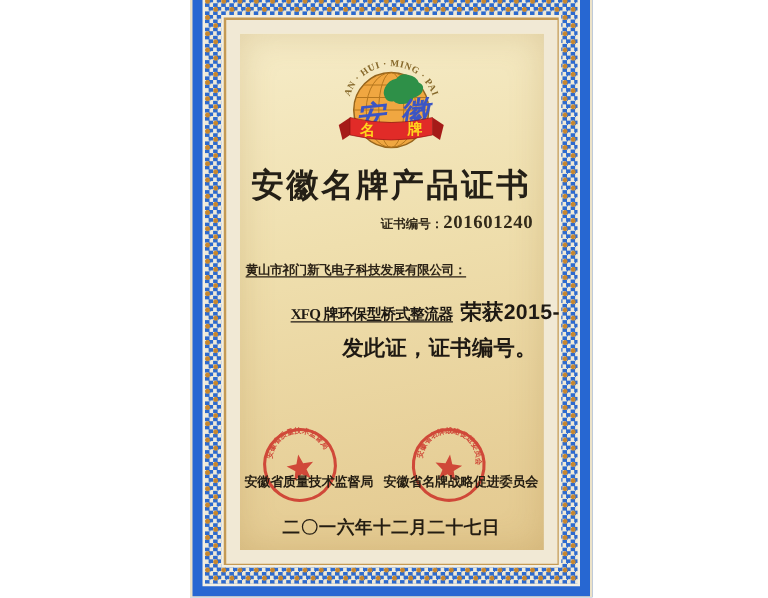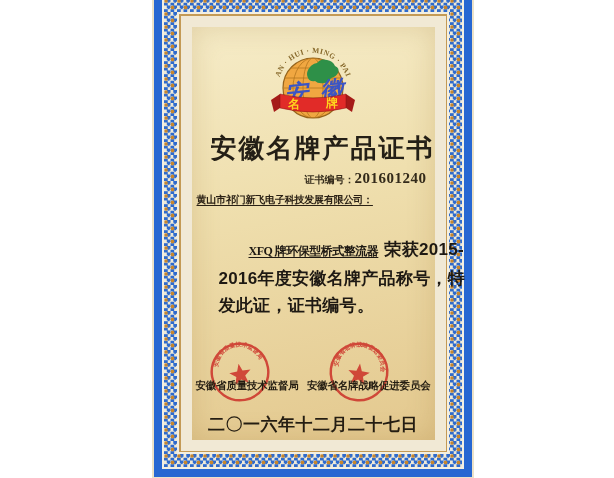--- a/index.html
+++ b/index.html
@@ -30,60 +30,60 @@
   .parchment {
     position:relative; height:100%;
     background:linear-gradient(168deg,#f6ecc8 0%, #efdfae 40%, #e3c88e 100%);
     box-shadow:inset 0 0 28px rgba(150,110,40,.22);
     color:#241e14;
   }
   
   .emblem { position:absolute; top:19px; left:50%; margin-left:-65px; }
   .title {
     position:absolute; top:108px; left:0; width:100%;
-    text-align:right; font-size:26px; font-weight:600;
+    text-align:center; font-size:26px; font-weight:600;
     letter-spacing:2px; line-height:1.1; color:#241f16; white-space:nowrap;
   }
   .certno {
     position:absolute; top:142px; right:8px; white-space:nowrap;
     font-weight:bold; color:#332a1a;
   }
   .certno .lbl { font-size:10px; }
   .certno .val { font-size:15px; letter-spacing:.5px; }
   .company {
-    position:absolute; top:166px; left:5px; white-space:nowrap;
+    position:absolute; top:182px; left:5px; white-space:nowrap;
     font-size:10px; font-weight:bold; letter-spacing:-0.2px;
     text-decoration:underline; text-underline-offset:2px; color:#2a2115;
   }
   .body-text {
-    position:absolute; top:209px; left:27px; right:5px;
+    position:absolute; top:209px; left:11px; right:5px;
     font-family:"Liberation Sans","DejaVu Sans",sans-serif;
     font-size:17px; font-weight:bold; line-height:27px;
-    letter-spacing:.3px; color:#1e1913;
+    letter-spacing:.3px; color:#1e1913;text-align:right;
   }
   .body-text .bline { white-space:nowrap; }
   .body-text .l1 { padding-left:30px; }
   .prod {
     font-family:"Liberation Serif","DejaVu Serif",serif;
     font-size:12px; letter-spacing:-0.5px;
     text-decoration:underline; text-underline-offset:2px;
     margin-right:6px;
   }
   .seal { position:absolute; top:312px; width:66px; height:66px; opacity:.82; }
   .seal-left  { left:15px;  transform:rotate(-10deg); }
   .seal-right { left:134px; transform:rotate(7deg); }
   .agencies {
     position:absolute; top:352px; left:4px; right:4px;
     display:flex; justify-content:space-between; z-index:3;
     font-size:10.5px; font-weight:bold; letter-spacing:-0.2px;
     color:#241d12; white-space:nowrap;
   }
   .date {
     position:absolute; top:386px; left:0; width:100%; text-align:center;
-    font-size:17px; font-weight:bold; letter-spacing:.5px; color:#241d12;
+    font-size:14px; font-weight:bold; letter-spacing:.5px; color:#241d12;
   }
 </style>
 </head>
 <body>
 
 <div class="stage">
   <div class="cert">
     <div class="ring-white1">
       <div class="ring-checker">
         <div class="ring-white2">
@@ -127,21 +127,20 @@
                 <div class="certno">
                   <span class="lbl">证书编号：</span><span class="val">201601240</span>
                 </div>
 
                 <div class="company">黄山市祁门新飞电子科技发展有限公司：</div>
 
                 <div class="body-text">
                   <div class="bline l1">
                     <span class="prod">XFQ 牌环保型桥式整流器</span><span>荣获2015-</span>
                   </div>
-                  <div class="bline">2016年度安徽名牌产品称号，特</div>
                   <div class="bline">发此证，证书编号。</div>
                 </div>
 
                 <svg class="seal seal-left" viewBox="0 0 70 70">
                   <defs>
                       <path id="seal-arc-0" d="M 12.1,33 A 23,23 0 1 1 57.9,33" fill="none"></path>
                     </defs>
                   <circle cx="35" cy="35" r="30" fill="none" stroke="#cb2b24" stroke-width="2.6"></circle>
                   <polygon points="35,26 37.9,33.9 46.4,34.3 39.8,39.6 42.1,47.7 35,43 27.9,47.7 30.2,39.6 23.6,34.3 32.1,33.9" fill="#cb2b24"></polygon>
                   <text font-size="6.2" font-weight="bold" fill="#cb2b24">

